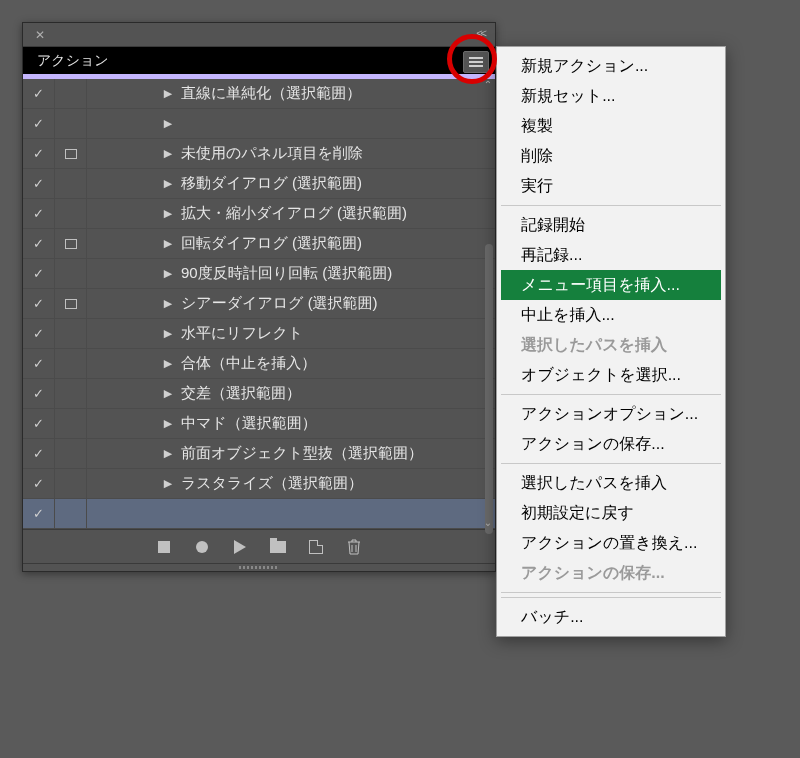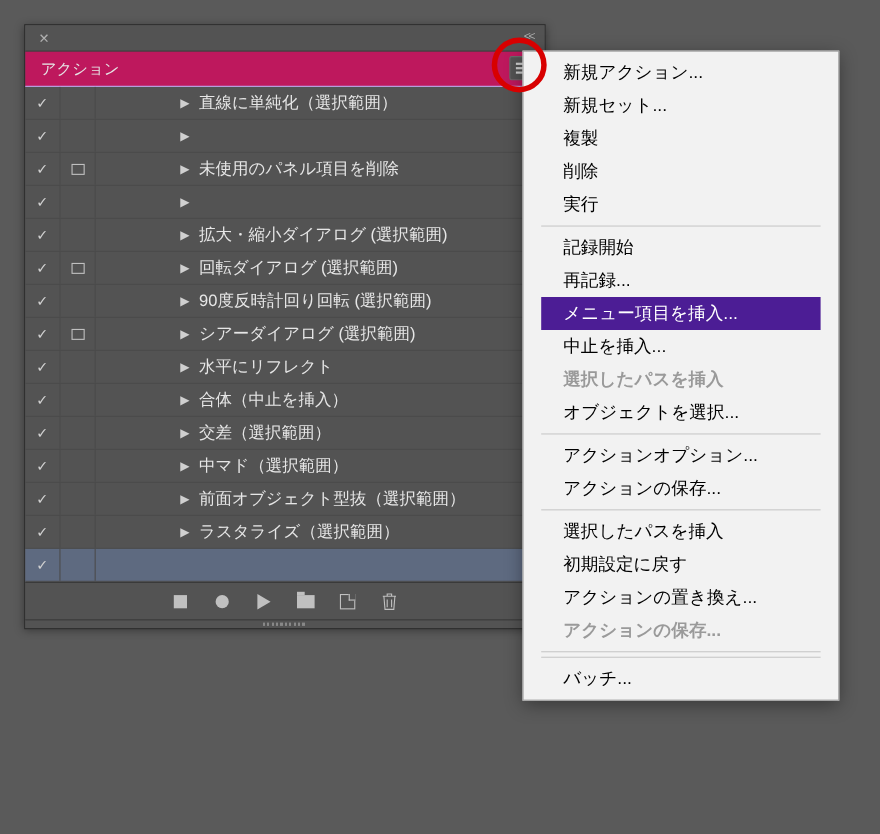--- a/index.html
+++ b/index.html
@@ -42,23 +42,23 @@
     right: 10px;
     top: 4px;
     color: #b0b0b0;
     font-size: 11px;
     letter-spacing: -2px;
   }
   .tabbar {
     height: 32px;
     display: flex;
     align-items: center;
-    background: #be185d;
+    background: #000000;
     position: relative;
-    border-bottom: 1px solid #c4b5fd;
+    border-bottom: 5px solid #c4b5fd;
   }
   .tab {
     color: #e6e6e6;
     font-size: 14px;
     padding: 0 14px;
     height: 100%;
     display: flex;
     align-items: center;
   }
   .menu-button {
@@ -211,40 +211,40 @@
     justify-content:center;
   }
   .resize-grip div {
     width: 40px; height: 3px;
     background: repeating-linear-gradient(90deg,#888 0,#888 2px,transparent 2px,transparent 4px);
   }
 
   
   .dropdown {
     position: absolute;
-    left: 475px;
+    left: 496px;
     top: 46px;
-    width: 288px;
+    width: 230px;
     background: #f2f2f2;
     border: 1px solid #a0a0a0;
     box-shadow: 0 4px 16px rgba(0,0,0,0.4);
-    padding: 4px 16px;
+    padding: 4px 4px;
     z-index: 40;
   }
   .menu-item {
     height: 30px;
     display: flex;
     align-items: center;
     padding: 0 20px;
     color: #000;
     font-size: 16px;
     white-space: nowrap;
   }
   .menu-item.highlighted {
-    background: #4c1d95;
+    background: #15803d;
     color: #fff;
   }
   .menu-item.disabled {
     color: #9a9a9a;
     font-weight: bold;
   }
   .menu-sep {
     height: 1px;
     background: #c8c8c8;
     margin: 4px 0;
@@ -307,20 +307,21 @@
       </div>
       <div class="row">
         <div class="col-check">
           <span class="check-icon">✓</span>
         </div>
         <div class="col-dialog"></div>
         <div class="col-indent"></div>
         <div class="col-arrow">
           <span class="arrow-icon">▶</span>
         </div>
+        <div class="col-label">移動ダイアログ (選択範囲)</div>
       </div>
       <div class="row">
         <div class="col-check">
           <span class="check-icon">✓</span>
         </div>
         <div class="col-dialog"></div>
         <div class="col-indent"></div>
         <div class="col-arrow">
           <span class="arrow-icon">▶</span>
         </div>

